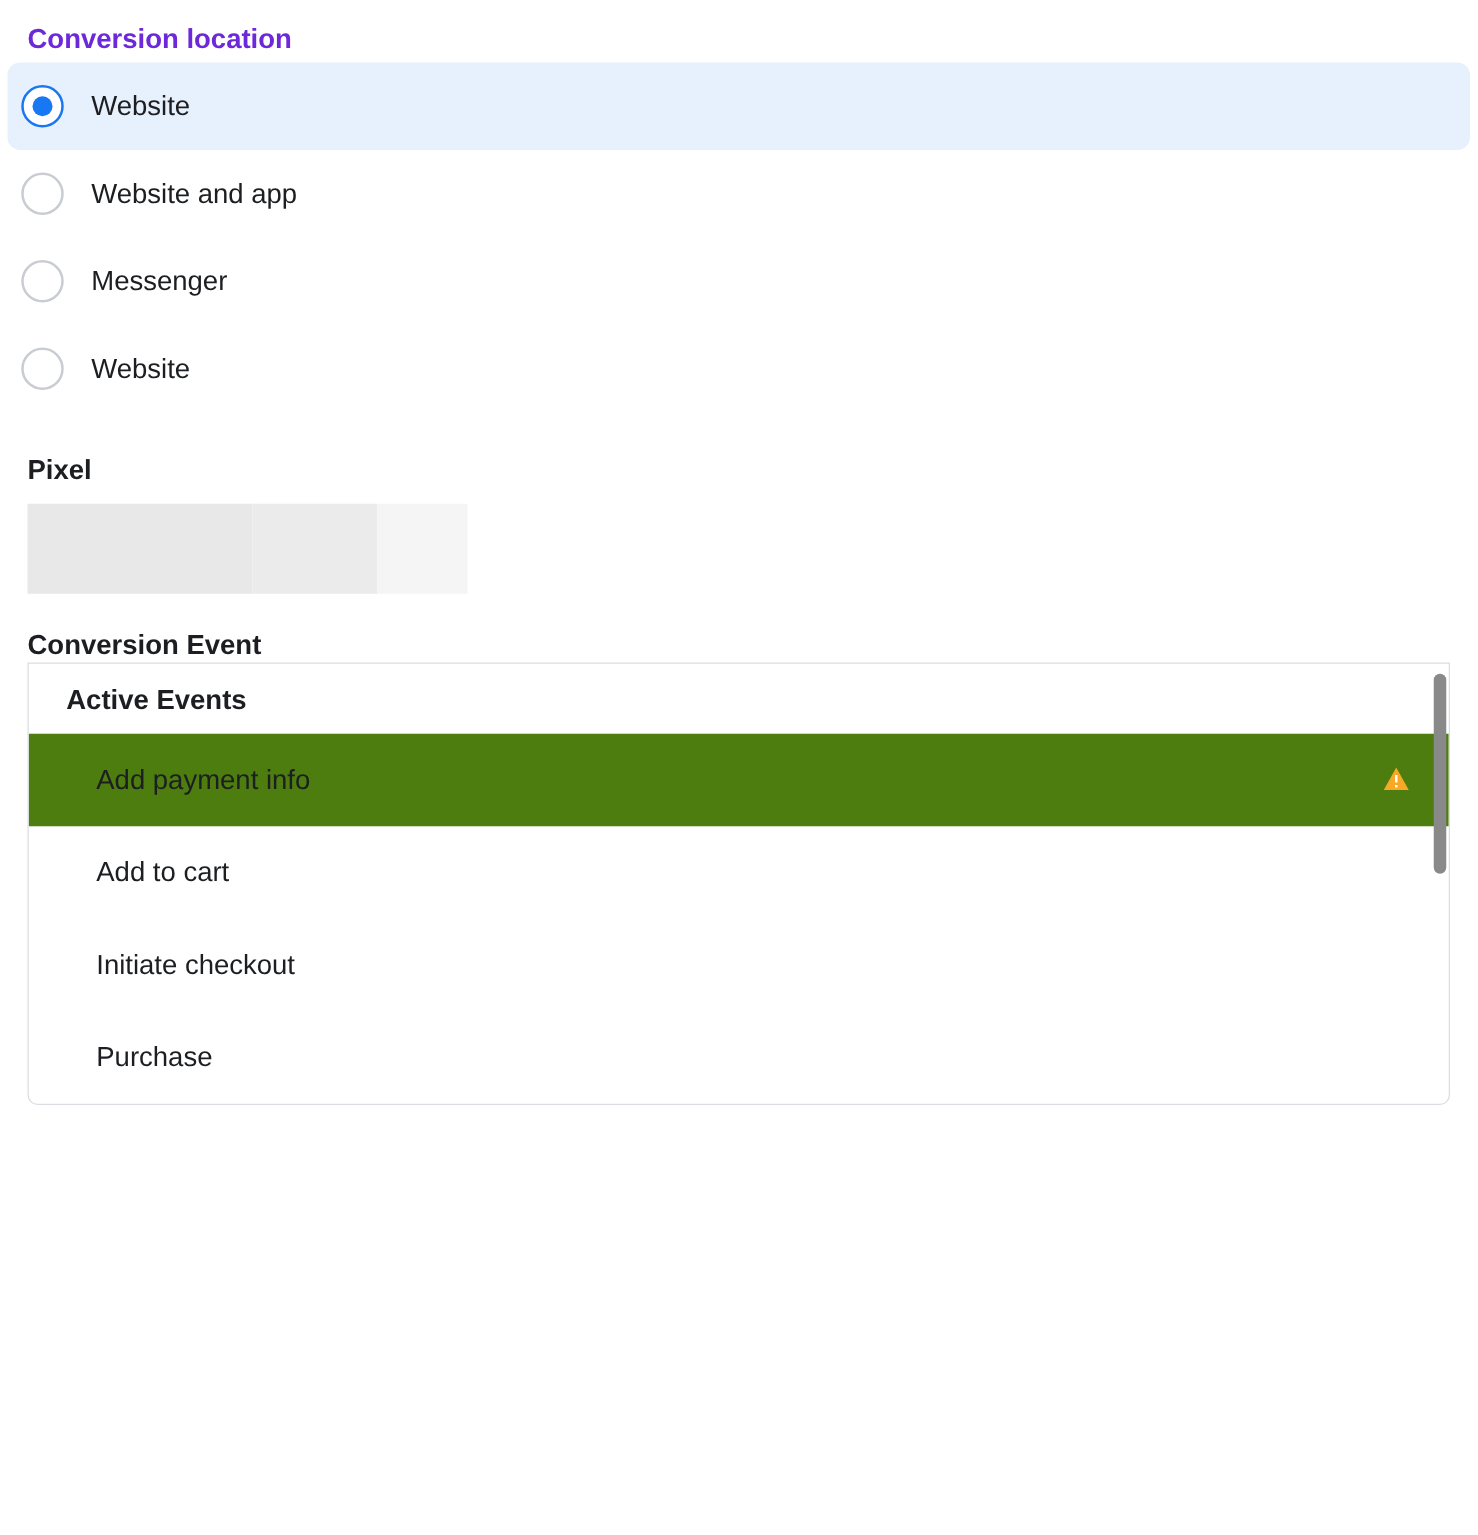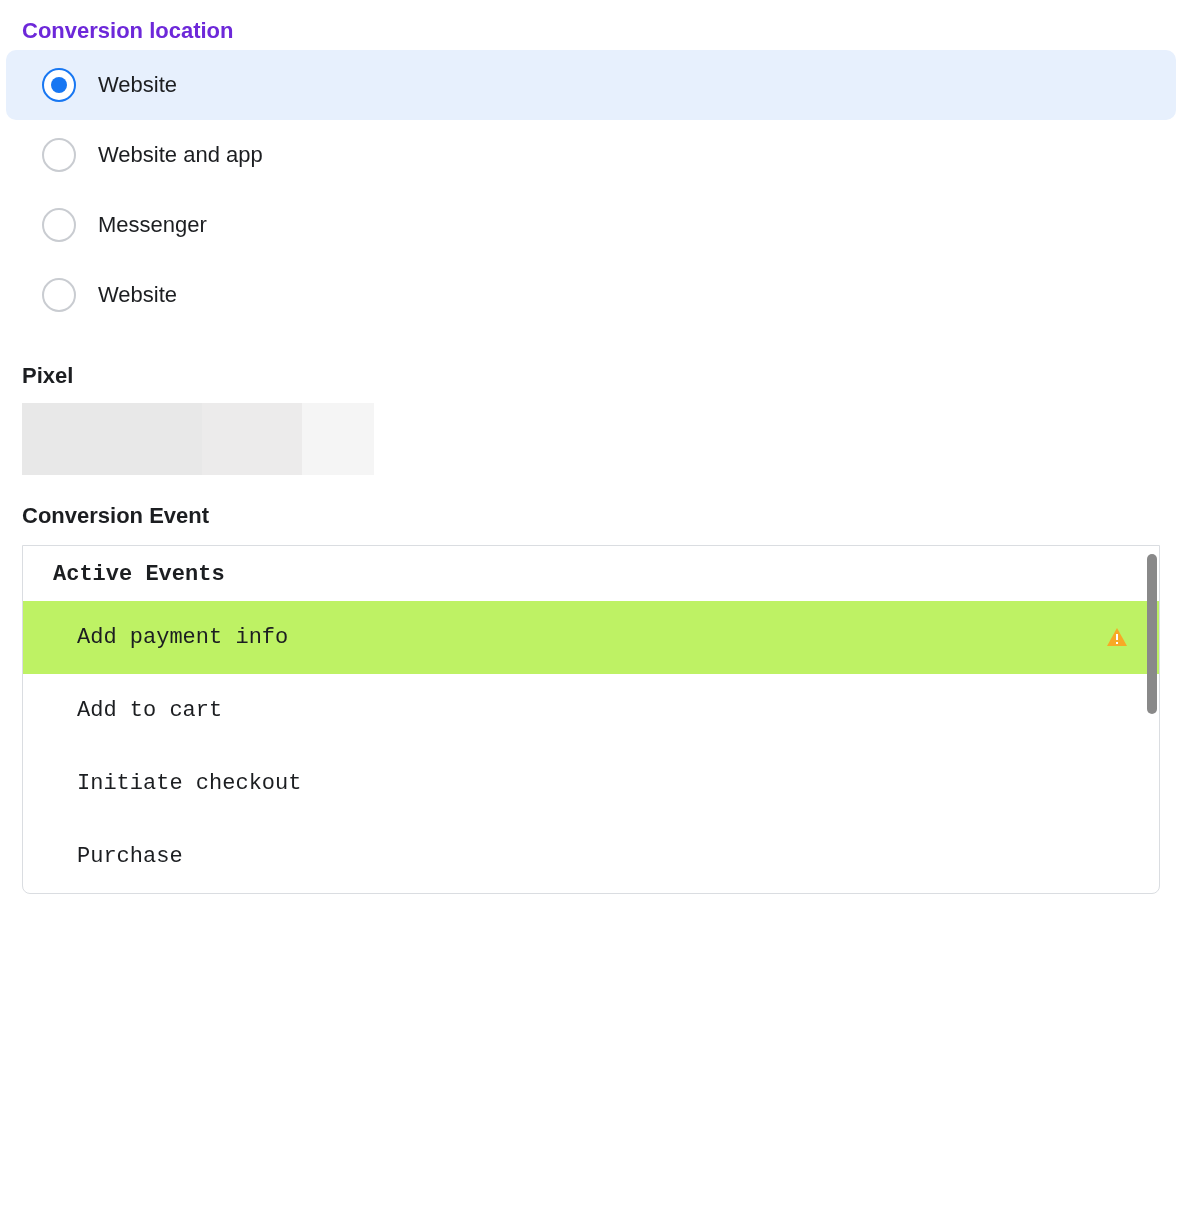--- a/index.html
+++ b/index.html
@@ -29,21 +29,21 @@
       color: #1c1e21;
       margin-bottom: 14px;
     }
     .radio-list {
       margin-left: -16px;
       margin-right: -16px;
     }
     .radio-option {
       display: flex;
       align-items: center;
-      padding: 18px 36px;
+      padding: 18px 11px;
       border-radius: 10px;
       cursor: pointer;
       gap: 22px;
     }
     .radio-option.selected {
       background: #e7f0fd;
     }
     .radio-circle {
       width: 34px;
       height: 34px;
@@ -140,45 +140,44 @@
       width: 22px;
       height: 22px;
       flex-shrink: 0;
     }
     .warning-icon-orange {
       width: 24px;
       height: 24px;
       flex-shrink: 0;
     }
     .dropdown {
-      margin-top: 16px;
+      margin-top: 1px;
       border: 1px solid #dadde1;
       border-radius: 0 0 8px 8px;
       background: #fff;
       overflow: hidden;
       position: relative;
-      font-family: Liberation Mono, monospace;
     }
     .dropdown-header {
       padding: 16px 30px 14px 30px;
       font-size: 22px;
       font-weight: 700;
       color: #1c1e21;
     }
     .dropdown-item {
       padding: 24px 30px 24px 54px;
       font-size: 22px;
       color: #1c1e21;
       cursor: pointer;
       display: flex;
       align-items: center;
       justify-content: space-between;
     }
     .dropdown-item.highlighted {
-      background: #bef264;
+      background: #4d7c0f;
     }
     .scrollbar {
       position: absolute;
       right: 2px;
       top: 8px;
       width: 10px;
       height: 160px;
       background: #898989;
       border-radius: 5px;
     }

